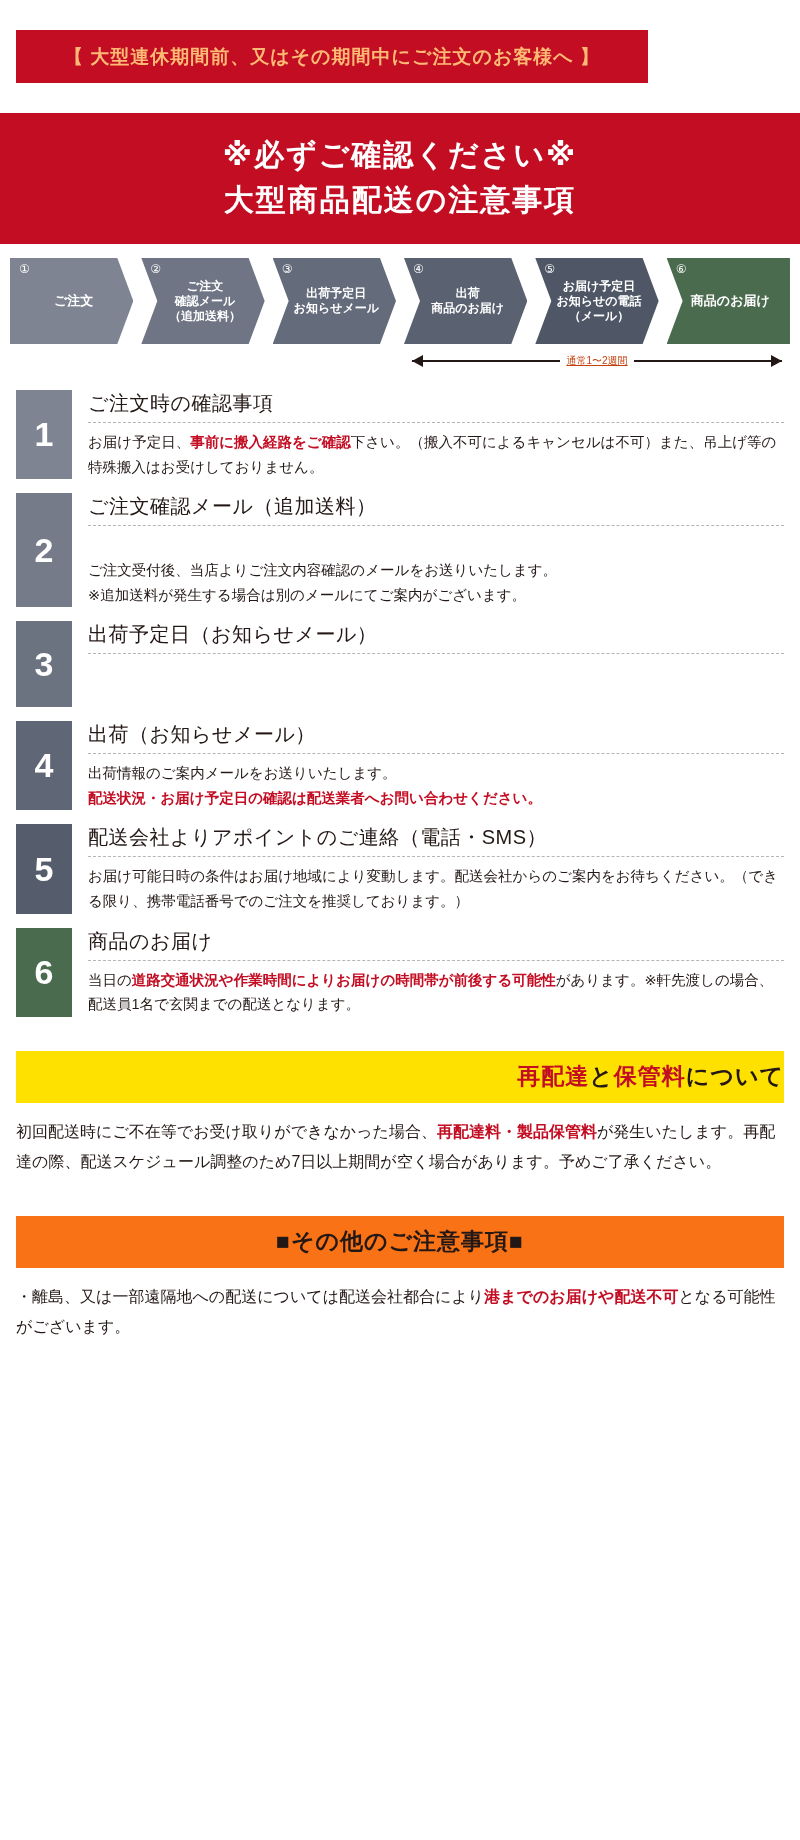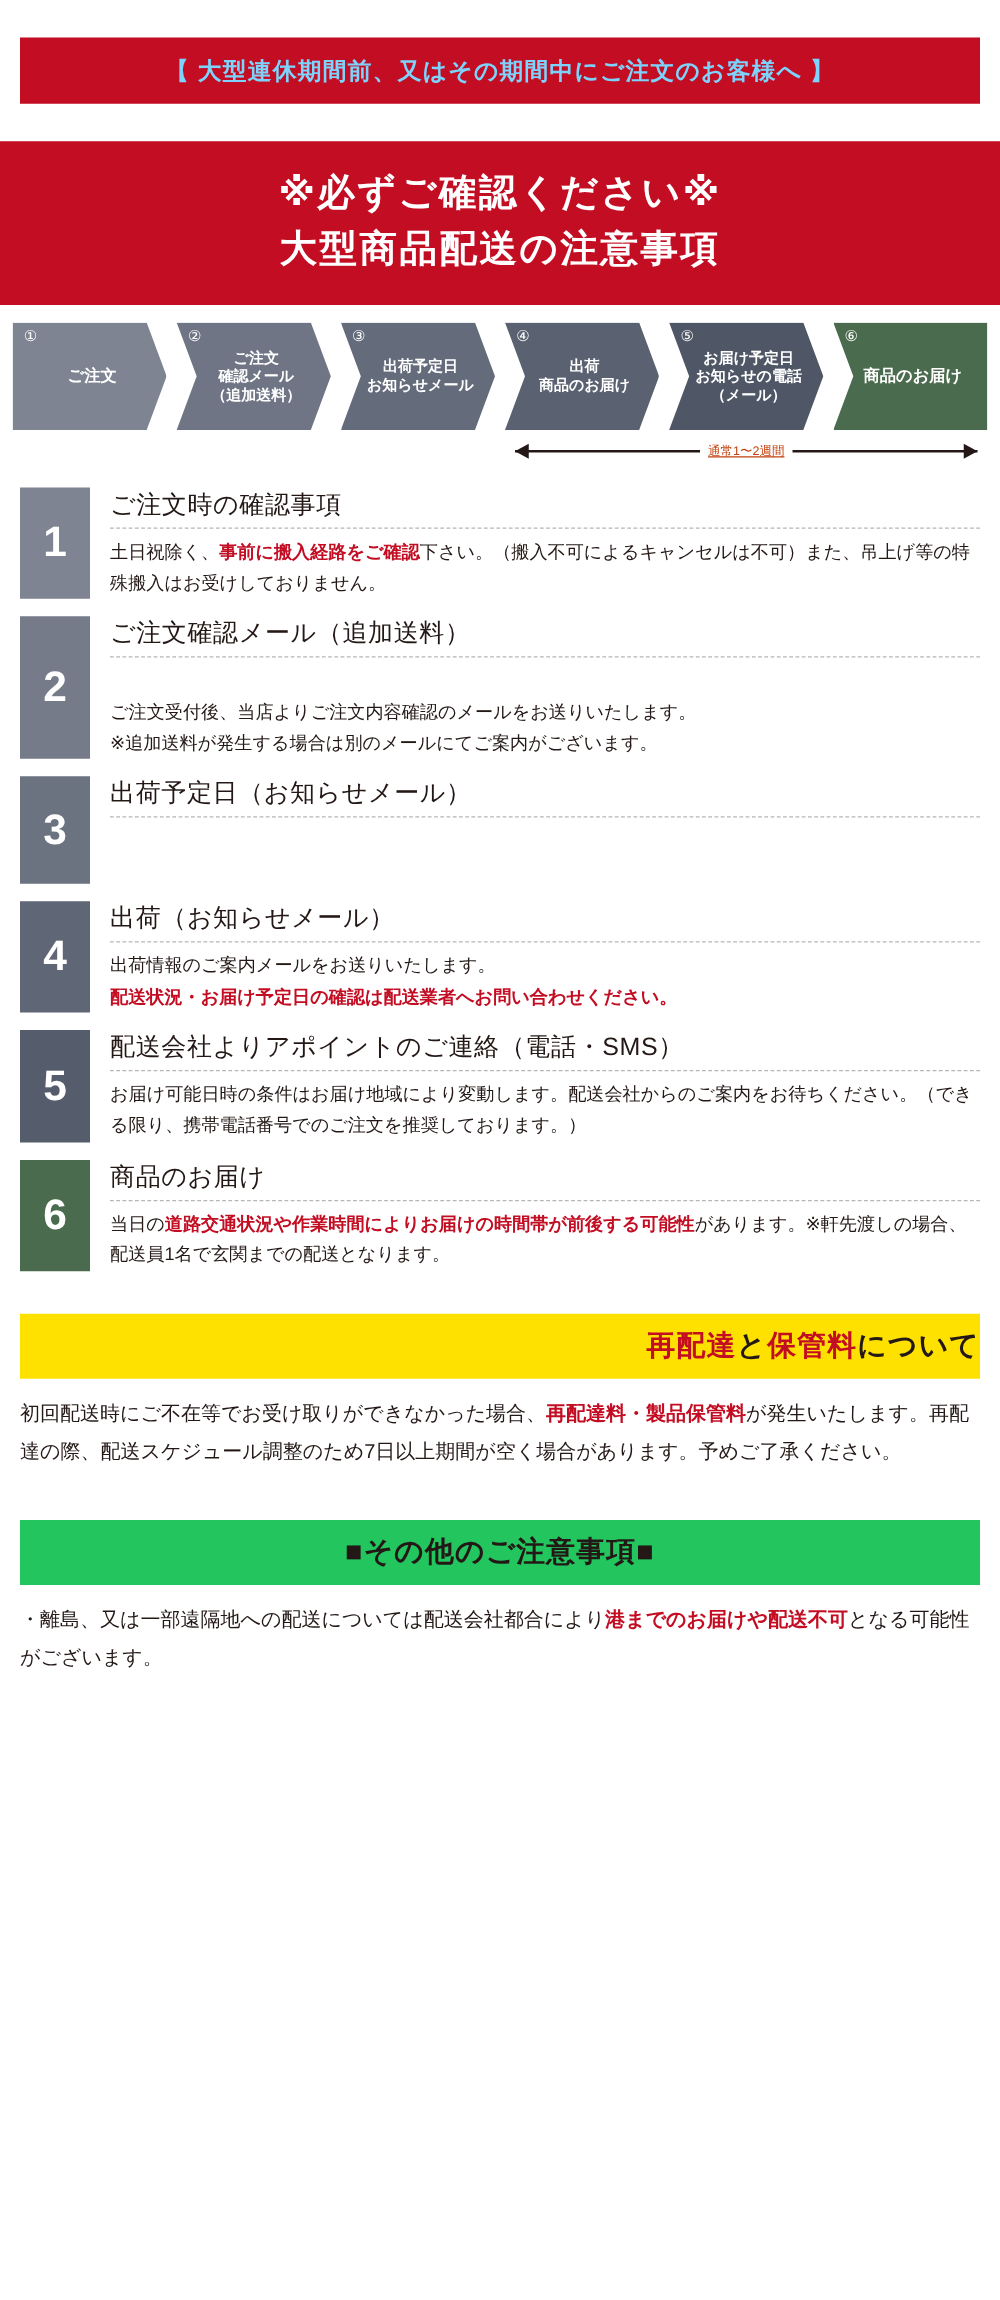--- a/index.html
+++ b/index.html
@@ -13,28 +13,28 @@
   .page {
     width: 800px;
     min-height: 1840px;
     position: relative;
     padding: 0;
   }
 
   
   .holiday-banner {
     background: #c30d23;
-    color: #7dd3fc;
+    color: #fdba74;
     font-size: 19px;
     font-weight: bold;
     text-align: center;
     letter-spacing: 1px;
     padding: 14px 0 13px;
     margin: 30px 16px 0 16px;
-    width: 768px;
+    width: 632px;
   }
   .holiday-body {
     margin: 18px 16px 0 16px;
     width: 768px;
     font-size: 13.5px;
     line-height: 1.85;
     color: #231815;
   }
   .holiday-body p { margin: 0; }
   .holiday-body p.gap { margin-top: 17px; }
@@ -213,21 +213,21 @@
     margin: 14px 16px 0 16px;
     font-size: 16px;
     line-height: 1.85;
     color: #231815;
   }
 
   
   .other-band {
     width: 768px;
     margin: 40px 16px 0 16px;
-    background: #22c55e;
+    background: #f97316;
     text-align: center;
     font-size: 23px;
     font-weight: bold;
     color: #231815;
     padding: 10px 0 11px;
     letter-spacing: 1px;
   }
   .other-body {
     width: 768px;
     margin: 14px 16px 34px 16px;
@@ -291,21 +291,21 @@
     </div>
   </div>
 
   <div class="steps">
 
     <div class="step b1">
       <div class="badge">1</div>
       <div class="content">
         <div class="title">ご注文時の確認事項</div>
         <div class="desc">
-          <span>土日祝除く、</span><span class="em">事前に搬入経路をご確認</span><span>下さい。（搬入不可によるキャンセルは不可）また、吊上げ等の特殊搬入はお受けしておりません。</span>
+          <span>お届け予定日、</span><span class="em">事前に搬入経路をご確認</span><span>下さい。（搬入不可によるキャンセルは不可）また、吊上げ等の特殊搬入はお受けしておりません。</span>
         </div>
       </div>
     </div>
 
     <div class="step b2">
       <div class="badge">2</div>
       <div class="content">
         <div class="title">ご注文確認メール（追加送料）</div>
         <div class="desc" style="white-space:pre-line">
           <span>ご注文受付後、当店よりご注文内容確認のメールをお送りいたします。

